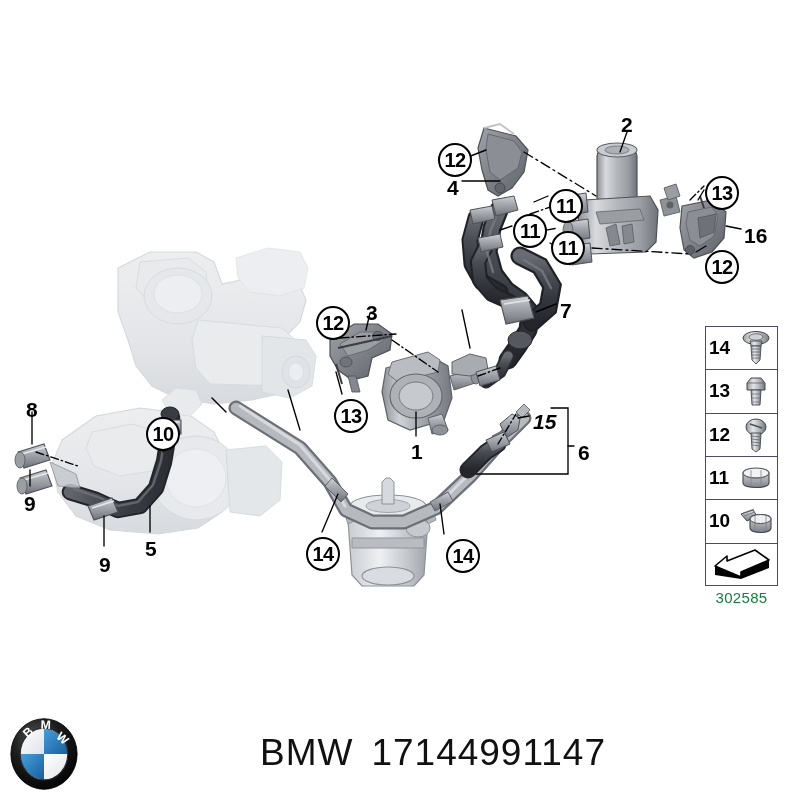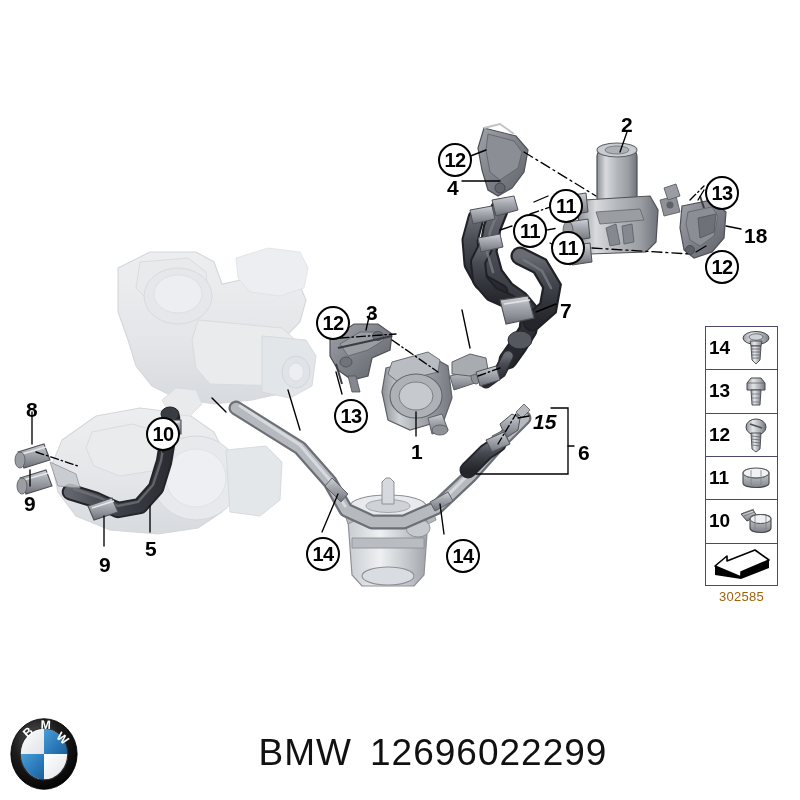--- a/index.html
+++ b/index.html
@@ -99,23 +99,23 @@
   .legend-arrow-cell {
     justify-content: center;
     padding: 0;
   }
   #legend-code {
     position: absolute;
     left: 705px;
     top: 589px;
     width: 73px;
     text-align: center;
-    font-size: 13px;
+    font-size: 15px;
     font-family: "Liberation Sans", sans-serif;
-    color: #a16207;
+    color: #15803d;
     letter-spacing: 0.3px;
     z-index: 30;
   }
 
   
   #footer {
     position: absolute;
     left: 0;
     top: 706px;
     width: 800px;
@@ -471,21 +471,21 @@
   </svg>
 
   <div id="callout-layer">
       <div class="callout" style="left: 438px; top: 143px;">12</div>
       <div class="plain-label" style="left: 447px; top: 176px;">4</div>
       <div class="plain-label" style="left: 621px; top: 113px;">2</div>
       <div class="callout" style="left: 549px; top: 189px;">11</div>
       <div class="callout" style="left: 513px; top: 214px;">11</div>
       <div class="callout" style="left: 551px; top: 231px;">11</div>
       <div class="callout" style="left: 705px; top: 176px;">13</div>
-      <div class="plain-label" style="left: 744px; top: 224px;">18</div>
+      <div class="plain-label" style="left: 744px; top: 224px;">16</div>
       <div class="callout" style="left: 705px; top: 250px;">12</div>
       <div class="callout" style="left: 316px; top: 306px;">12</div>
       <div class="plain-label" style="left: 366px; top: 301px;">3</div>
       <div class="callout" style="left: 334px; top: 399px;">13</div>
       <div class="plain-label" style="left: 411px; top: 440px;">1</div>
       <div class="plain-label" style="left: 560px; top: 299px;">7</div>
       <div class="plain-label" style="left: 533px; top: 410px; font-style: italic;">15</div>
       <div class="plain-label" style="left: 578px; top: 441px;">6</div>
       <div class="plain-label" style="left: 26px; top: 398px;">8</div>
       <div class="plain-label" style="left: 24px; top: 492px;">9</div>
@@ -636,17 +636,17 @@
       <path d="M50 86 A36 36 0 0 0 83 50 L50 50 Z" fill="url(#whiteG)"></path>
       <ellipse cx="50" cy="50" rx="33" ry="36" fill="none" stroke="#2b2b2b" stroke-width="1.6"></ellipse>
       <ellipse cx="50" cy="50" rx="46" ry="49" fill="none" stroke="#000" stroke-width="1.2"></ellipse>
       <text x="27" y="28" fill="#ffffff" font-family="'Liberation Sans',sans-serif" font-size="17" font-weight="bold" transform="rotate(-42 27 28)">B</text>
       <text x="45" y="15" fill="#ffffff" font-family="'Liberation Sans',sans-serif" font-size="17" font-weight="bold" transform="rotate(2 45 15)">M</text>
       <text x="66" y="27" fill="#ffffff" font-family="'Liberation Sans',sans-serif" font-size="17" font-weight="bold" transform="rotate(42 66 27)">W</text>
     </svg>
 
     <div id="footer-title">
       <span class="brand">BMW</span>
-      <span>12696022299</span>
+      <span>17144991147</span>
     </div>
   </div>
 
 </div>
 
 </body></html>

